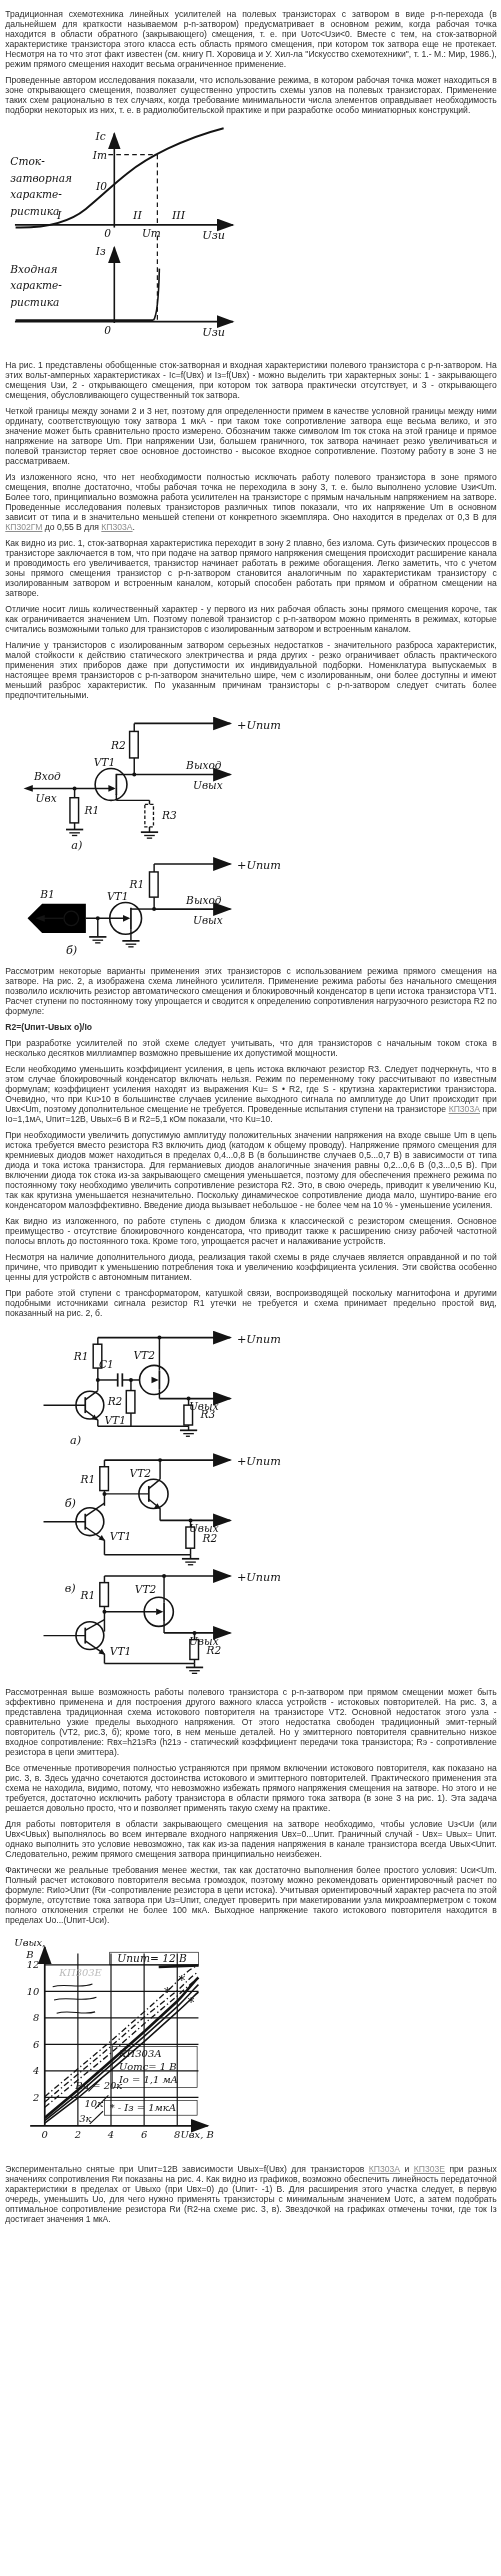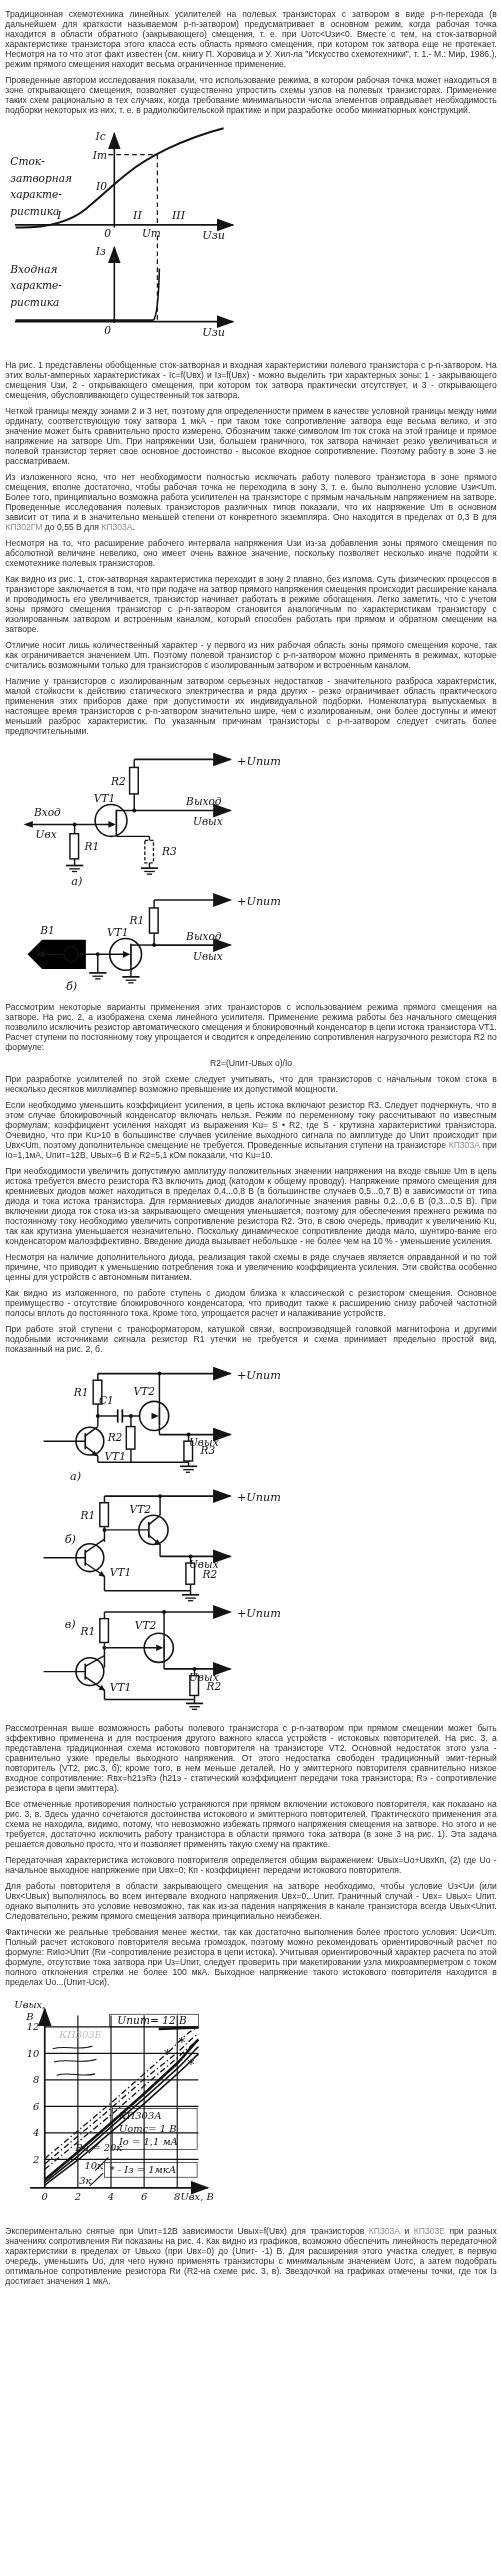--- a/index.html
+++ b/index.html
@@ -1,20 +1,20 @@
 <!DOCTYPE html>
 <html style="font-size:10.6px"><head>
 <meta charset="utf-8">
 <style>
   html,body{margin:0;padding:0;background:#ffffff;}
   body{width:502px;font-family:"Liberation Sans",sans-serif;color:#2e2e2e;}
   .page{padding:2.7px 5.3px 20px 5.3px;}
   .para{font-size:8.6px;line-height:10px;text-align:justify;margin:6px 0;color:#2e2e2e;}
-  .formula{text-align:center;}
-  a.doc-link{color:#8e8e8e;cursor:pointer;}
+  .formula{text-align:left;font-weight:bold;}
+  a.doc-link{color:#8e8e8e;text-decoration:underline;cursor:pointer;}
   figure.fig{margin:9.3px 0;padding:0;}
   .ml1{margin-left:158px;} .ml2{margin-left:147px;} .ml3{margin-left:147px;}
   .ml4{margin-left:156px;}
   svg{display:block;}
   svg line,svg path,svg rect,svg circle,svg polyline{stroke:#141414;fill:none;}
   svg .ink{fill:#141414;stroke:none;}
   text.hw{font-family:"DejaVu Serif",serif;font-style:italic;fill:#141414;stroke:none;}.s15{font-size:15px}.s16{font-size:16px}.s17{font-size:17px}
   text.faint{fill:#bdbdbd;}
 </style>
 </head>
@@ -62,21 +62,20 @@
       <text class="hw s17" x="315" y="320" text-anchor="middle">Uзи</text>
       <text class="hw s16" x="8" y="224">Входная</text>
       <text class="hw s16" x="8" y="249">характе-</text>
       <text class="hw s16" x="8" y="274">ристика</text>
     </svg>
   </figure>
 
   <p class="para">На рис. 1 представлены обобщенные сток-затворная и входная характеристики полевого транзистора с p-n-затвором. На этих вольт-амперных характеристиках - Ic=f(Uвх) и Iз=f(Uвх) - можно выделить три характерных зоны: 1 - закрывающего смещения Uзи, 2 - открывающего смещения, при котором ток затвора практически отсутствует, и 3 - открывающего смещения, обусловливающего существенный ток затвора.</p>
   <p class="para">Четкой границы между зонами 2 и 3 нет, поэтому для определенности примем в качестве условной границы между ними ординату, соответствующую току затвора 1 мкА - при таком токе сопротивление затвора еще весьма велико, и это значение может быть сравнительно просто измерено. Обозначим также символом Im ток стока на этой границе и прямое напряжение на затворе Um. При напряжении Uзи, большем граничного, ток затвора начинает резко увеличиваться и полевой транзистор теряет свое основное достоинство - высокое входное сопротивление. Поэтому работу в зоне 3 не рассматриваем.</p>
   <p class="para"><span>Из изложенного ясно, что нет необходимости полностью исключать работу полевого транзистора в зоне прямого смещения, вполне достаточно, чтобы рабочая точка не переходила в зону 3, т. е. было выполнено условие Uзи&lt;Um. Более того, принципиально возможна работа усилителен на транзисторе с прямым начальным напряжением на затворе. Проведенные исследования полевых транзисторов различных типов показали, что их напряжение Um в основном зависит от типа и в значительно меньшей степени от конкретного экземпляра. Оно находится в пределах от 0,3 В для </span><a class="doc-link">КП302ГМ</a><span> до 0,55 В для </span><a class="doc-link">КП303А</a><span>.</span></p>
-  <p class="para">Несмотря на то, что расширение рабочего интервала напряжения Uзи из-за добавления зоны прямого смещения по абсолютной величине невелико, оно имеет очень важное значение, поскольку позволяет несколько иначе подойти к схемотехнике полевых транзисторов.</p>
   <p class="para">Как видно из рис. 1, сток-затворная характеристика переходит в зону 2 плавно, без излома. Суть физических процессов в транзисторе заключается в том, что при подаче на затвор прямого напряжения смещения происходит расширение канала и проводимость его увеличивается, транзистор начинает работать в режиме обогащения. Легко заметить, что с учетом зоны прямого смещения транзистор с p-n-затвором становится аналогичным по характеристикам транзистору с изолированным затвором и встроенным каналом, который способен работать при прямом и обратном смещении на затворе.</p>
   <p class="para">Отличие носит лишь количественный характер - у первого из них рабочая область зоны прямого смещения короче, так как ограничивается значением Um. Поэтому полевой транзистор с p-n-затвором можно применять в режимах, которые считались возможными только для транзисторов с изолированным затвором и встроенным каналом.</p>
   <p class="para">Наличие у транзисторов с изолированным затвором серьезных недостатков - значительного разброса характеристик, малой стойкости к действию статического электричества и ряда других - резко ограничивает область практического применения этих приборов даже при допустимости их индивидуальной подборки. Номенклатура выпускаемых в настоящее время транзисторов с p-n-затвором значительно шире, чем с изолированным, они более доступны и имеют меньший разброс характеристик. По указанным причинам транзисторы с p-n-затвором следует считать более предпочтительными.</p>
 
   <figure class="fig ml2">
     <svg width="285" height="247" viewBox="0 0 430 372">
       <defs>
         <marker id="m2" markerWidth="12" markerHeight="10" refX="10" refY="4" orient="auto">
           <path d="M0,0 L11,4 L0,8 z" class="ink"></path>
         </marker>
@@ -160,23 +159,23 @@
         </g>
       <text class="hw s17" x="92" y="368">б)</text>
     </svg>
   </figure>
 
   <p class="para">Рассмотрим некоторые варианты применения этих транзисторов с использованием режима прямого смещения на затворе. На рис. 2, а изображена схема линейного усилителя. Применение режима работы без начального смещения позволило исключить резистор автоматического смещения и блокировочный конденсатор в цепи истока транзистора VT1. Расчет ступени по постоянному току упрощается и сводится к определению сопротивления нагрузочного резистора R2 по формуле:</p>
   <p class="para formula">R2=(Uпит-Uвых о)/Io</p>
   <p class="para">При разработке усилителей по этой схеме следует учитывать, что для транзисторов с начальным током стока в несколько десятков миллиампер возможно превышение их допустимой мощности.</p>
   <p class="para"><span>Если необходимо уменьшить коэффициент усиления, в цепь истока включают резистор R3. Следует подчеркнуть, что в этом случае блокировочный конденсатор включать нельзя. Режим по переменному току рассчитывают по известным формулам; коэффициент усиления находят из выражения Ku= S • R2, где S - крутизна характеристики транзистора. Очевидно, что при Ku&gt;10 в большинстве случаев усиление выходного сигнала по амплитуде до Uпит происходит при Uвх&lt;Um, поэтому дополнительное смещение не требуется. Проведенные испытания ступени на транзисторе </span><a class="doc-link">КП303А</a><span> при Io=1,1мА, Uпит=12В, Uвых=6 В и R2=5,1 кОм показали, что Ku=10.</span></p>
   <p class="para">При необходимости увеличить допустимую амплитуду положительных значении напряжения на входе свыше Um в цепь истока требуется вместо резистора R3 включить диод (катодом к общему проводу). Напряжение прямого смещения для кремниевых диодов может находиться в пределах 0,4...0,8 В (в большинстве случаев 0,5...0,7 В) в зависимости от типа диода и тока истока транзистора. Для германиевых диодов аналогичные значения равны 0,2...0,6 В (0,3...0,5 В). При включении диода ток стока из-за закрывающего смещения уменьшается, поэтому для обеспечения прежнего режима по постоянному току необходимо увеличить сопротивление резистора R2. Это, в свою очередь, приводит к увеличению Ku, так как крутизна уменьшается незначительно. Поскольку динамическое сопротивление диода мало, шунтиро-вание его конденсатором малоэффективно. Введение диода вызывает небольшое - не более чем на 10 % - уменьшение усиления.</p>
+  <p class="para">Как видно из изложенного, по работе ступень с диодом близка к классической с резистором смещения. Основное преимущество - отсутствие блокировочного конденсатора, что приводит также к расширению снизу рабочей частотной полосы вплоть до постоянного тока. Кроме того, упрощается расчет и налаживание устройств.</p>
   <p class="para">Несмотря на наличие дополнительного диода, реализация такой схемы в ряде случаев является оправданной и по той причине, что приводит к уменьшению потребления тока и увеличению коэффициента усиления. Эти свойства особенно ценны для устройств с автономным питанием.</p>
-  <p class="para">Как видно из изложенного, по работе ступень с диодом близка к классической с резистором смещения. Основное преимущество - отсутствие блокировочного конденсатора, что приводит также к расширению снизу рабочей частотной полосы вплоть до постоянного тока. Кроме того, упрощается расчет и налаживание устройств.</p>
-  <p class="para">При работе этой ступени с трансформатором, катушкой связи, воспроизводящей головкой магнитофона и другими подобными источниками сигнала резистор R1 утечки не требуется и схема принимает предельно простой вид, показанный на рис. 2, б.</p>
+  <p class="para">При работе этой ступени с трансформатором, катушкой связи, воспроизводящей поскольку магнитофона и другими подобными источниками сигнала резистор R1 утечки не требуется и схема принимает предельно простой вид, показанный на рис. 2, б.</p>
 
   <figure class="fig ml3">
     <svg width="285" height="351" viewBox="0 0 430 530">
       <defs>
         <marker id="m3" markerWidth="12" markerHeight="10" refX="10" refY="4" orient="auto">
           <path d="M0,0 L11,4 L0,8 z" class="ink"></path>
         </marker>
       </defs>
 
       <line x1="140" y1="16" x2="340" y2="16" stroke-width="2.6" marker-end="url(#m3)"></line>
@@ -305,21 +304,20 @@
       <line x1="121" y1="474" x2="150" y2="494" stroke-width="2.2"></line>
       <polygon points="151,495 141,493 146,486" class="ink"></polygon>
       <line x1="150" y1="494" x2="150" y2="508" stroke-width="2.2"></line>
       <text class="hw s16" x="158" y="496">VT1</text>
       <text class="hw s17" x="90" y="400">в)</text>
     </svg>
   </figure>
 
   <p class="para">Рассмотренная выше возможность работы полевого транзистора с p-n-затвором при прямом смещении может быть эффективно применена и для построения другого важного класса устройств - истоковых повторителей. На рис. 3, а представлена традиционная схема истокового повторителя на транзисторе VT2. Основной недостаток этого узла - сравнительно узкие пределы выходного напряжения. От этого недостатка свободен традиционный эмит-терный повторитель (VT2, рис.3, б); кроме того, в нем меньше деталей. Но у эмиттерного повторителя сравнительно низкое входное сопротивление: Rвх=h21эRэ (h21э - статический коэффициент передачи тока транзистора; Rэ - сопротивление резистора в цепи эмиттера).</p>
   <p class="para">Все отмеченные противоречия полностью устраняются при прямом включении истокового повторителя, как показано на рис. 3, в. Здесь удачно сочетаются достоинства истокового и эмиттерного повторителей. Практического применения эта схема не находила, видимо, потому, что невозможно избежать прямого напряжения смещения на затворе. Но этого и не требуется, достаточно исключить работу транзистора в области прямого тока затвора (в зоне 3 на рис. 1). Эта задача решается довольно просто, что и позволяет применять такую схему на практике.</p>
-  <p class="para">Передаточная характеристика истокового повторителя определяется общим выражением: Uвых=Uо+UвхКп, (2) где Uо - начальное выходное напряжение при Uвх=0; Кп - коэффициент передачи истокового повторителя.</p>
   <p class="para">Для работы повторителя в области закрывающего смещения на затворе необходимо, чтобы условие Uз&lt;Uи (или Uвх&lt;Uвых) выполнялось во всем интервале входного напряжения Uвх=0...Uпит. Граничный случай - Uвх= Uвых= Uпит. однако выполнить это условие невозможно, так как из-за падения напряжения в канале транзистора всегда Uвых&lt;Uпит. Следовательно, режим прямого смещения затвора принципиально неизбежен.</p>
   <p class="para">Фактически же реальные требования менее жестки, так как достаточно выполнения более простого условия: Uси&lt;Um. Полный расчет истокового повторителя весьма громоздок, поэтому можно рекомендовать ориентировочный расчет по формуле: RиIо&gt;Uпит (Rи -сопротивление резистора в цепи истока). Учитывая ориентировочный характер расчета по этой формуле, отсутствие тока затвора при Uз=Uпит, следует проверить при макетировании узла микроамперметром с током полного отклонения стрелки не более 100 мкА. Выходное напряжение такого истокового повторителя находится в пределах Uо...(Uпит-Uси).</p>
 
   <figure class="fig ml4">
     <svg width="212" height="220" viewBox="0 0 320 332">
       <defs>
         <marker id="m4" markerWidth="12" markerHeight="10" refX="10" refY="4" orient="auto">
           <path d="M0,0 L11,4 L0,8 z" class="ink"></path>
         </marker>
       </defs>

